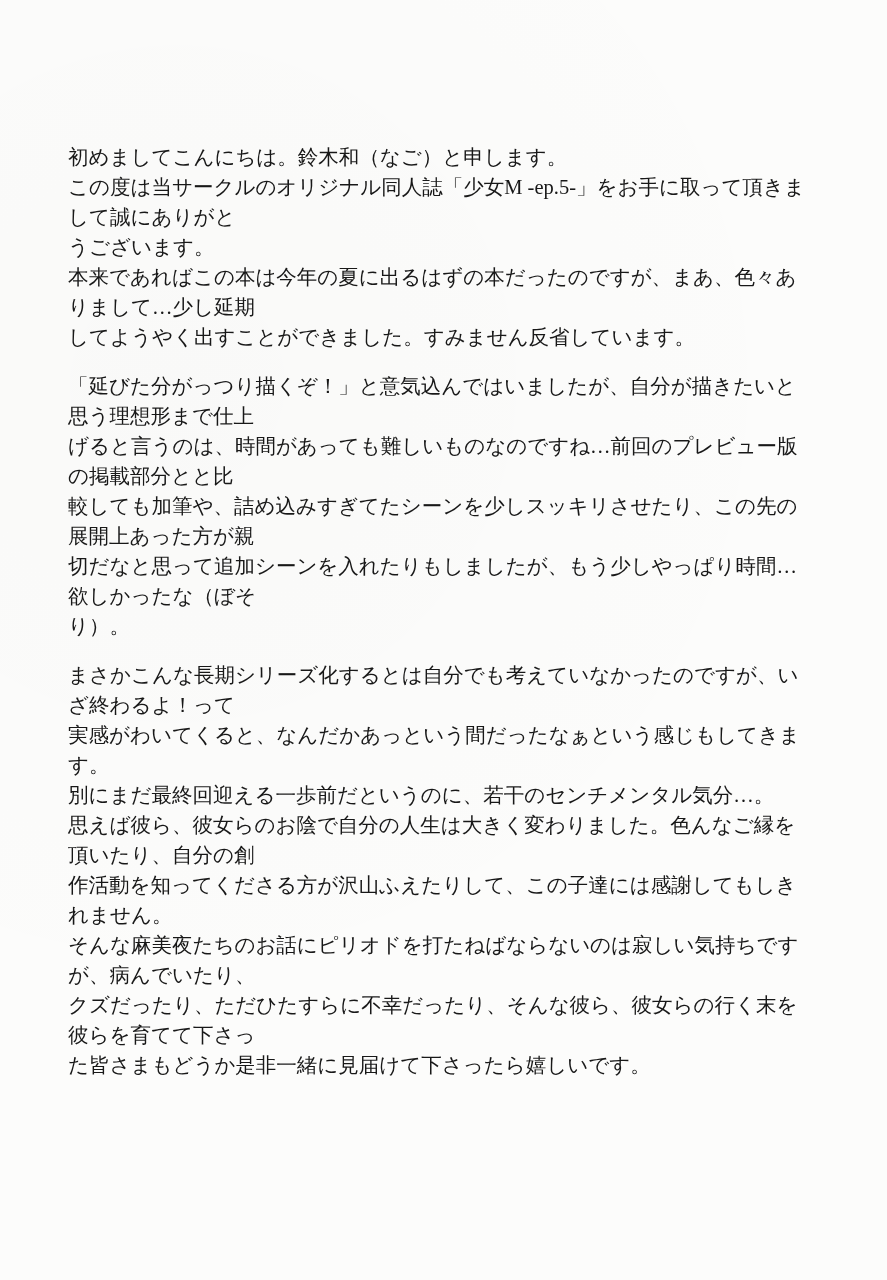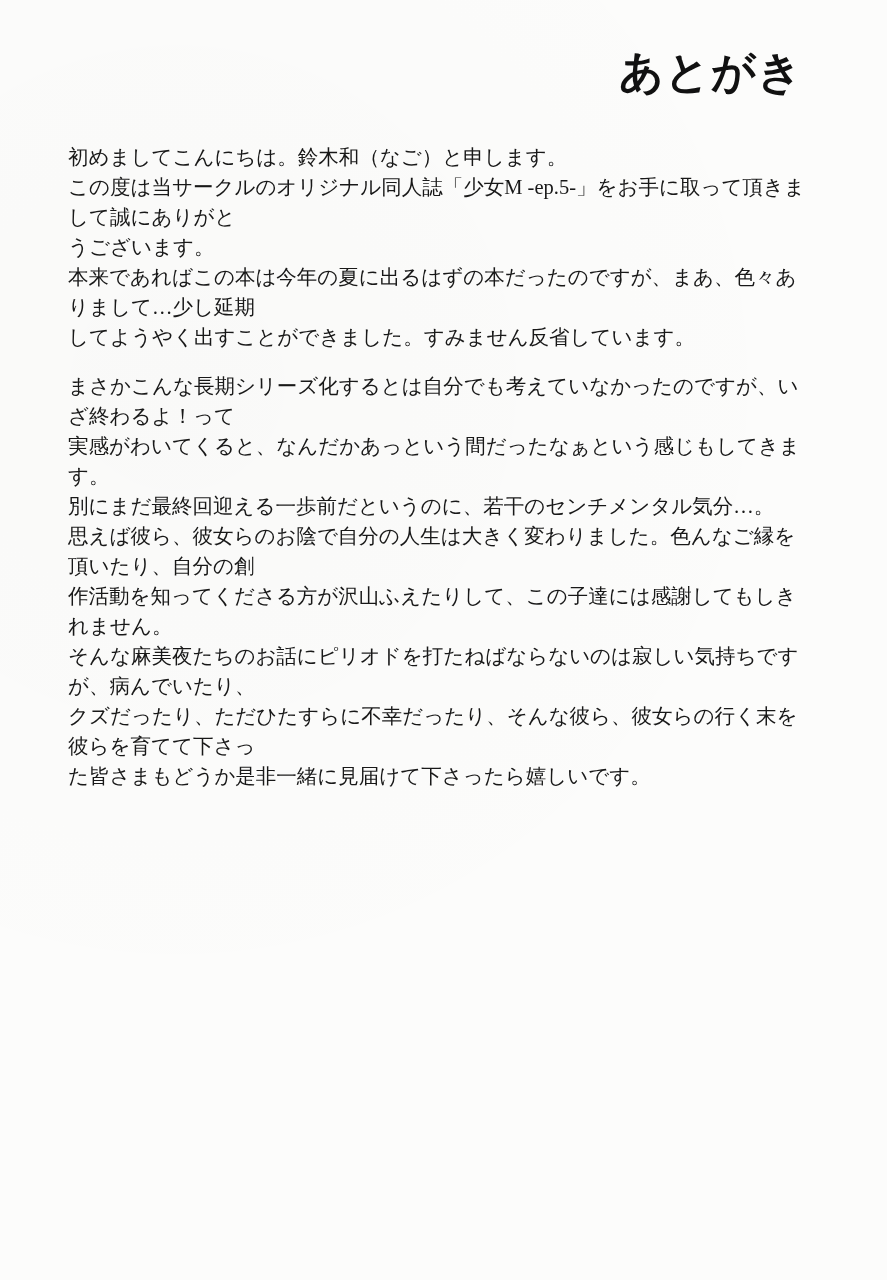--- a/index.html
+++ b/index.html
@@ -46,28 +46,32 @@
   .para {
     margin: 0 14px 19px 0;
     white-space: pre-line;
     text-align: left;
   }
 </style>
 </head>
 <body>
 
 <div class="page">
-  <h1 class="title">あとがき</h1>
 
   <div class="body-text">
     <p class="para">初めましてこんにちは。鈴木和（なご）と申します。
 この度は当サークルのオリジナル同人誌「少女M -ep.5-」をお手に取って頂きまして誠にありがと
 うございます。
 本来であればこの本は今年の夏に出るはずの本だったのですが、まあ、色々ありまして…少し延期
 してようやく出すことができました。すみません反省しています。</p>
+    <p class="para">「延びた分がっつり描くぞ！」と意気込んではいましたが、自分が描きたいと思う理想形まで仕上
+げると言うのは、時間があっても難しいものなのですね…前回のプレビュー版の掲載部分とと比
+較しても加筆や、詰め込みすぎてたシーンを少しスッキリさせたり、この先の展開上あった方が親
+切だなと思って追加シーンを入れたりもしましたが、もう少しやっぱり時間…欲しかったな（ぼそ
+り）。</p>
     <p class="para">まさかこんな長期シリーズ化するとは自分でも考えていなかったのですが、いざ終わるよ！って
 実感がわいてくると、なんだかあっという間だったなぁという感じもしてきます。
 別にまだ最終回迎える一歩前だというのに、若干のセンチメンタル気分…。
 思えば彼ら、彼女らのお陰で自分の人生は大きく変わりました。色んなご縁を頂いたり、自分の創
 作活動を知ってくださる方が沢山ふえたりして、この子達には感謝してもしきれません。
 そんな麻美夜たちのお話にピリオドを打たねばならないのは寂しい気持ちですが、病んでいたり、
 クズだったり、ただひたすらに不幸だったり、そんな彼ら、彼女らの行く末を彼らを育てて下さっ
 た皆さまもどうか是非一緒に見届けて下さったら嬉しいです。</p>
 
   </div>

